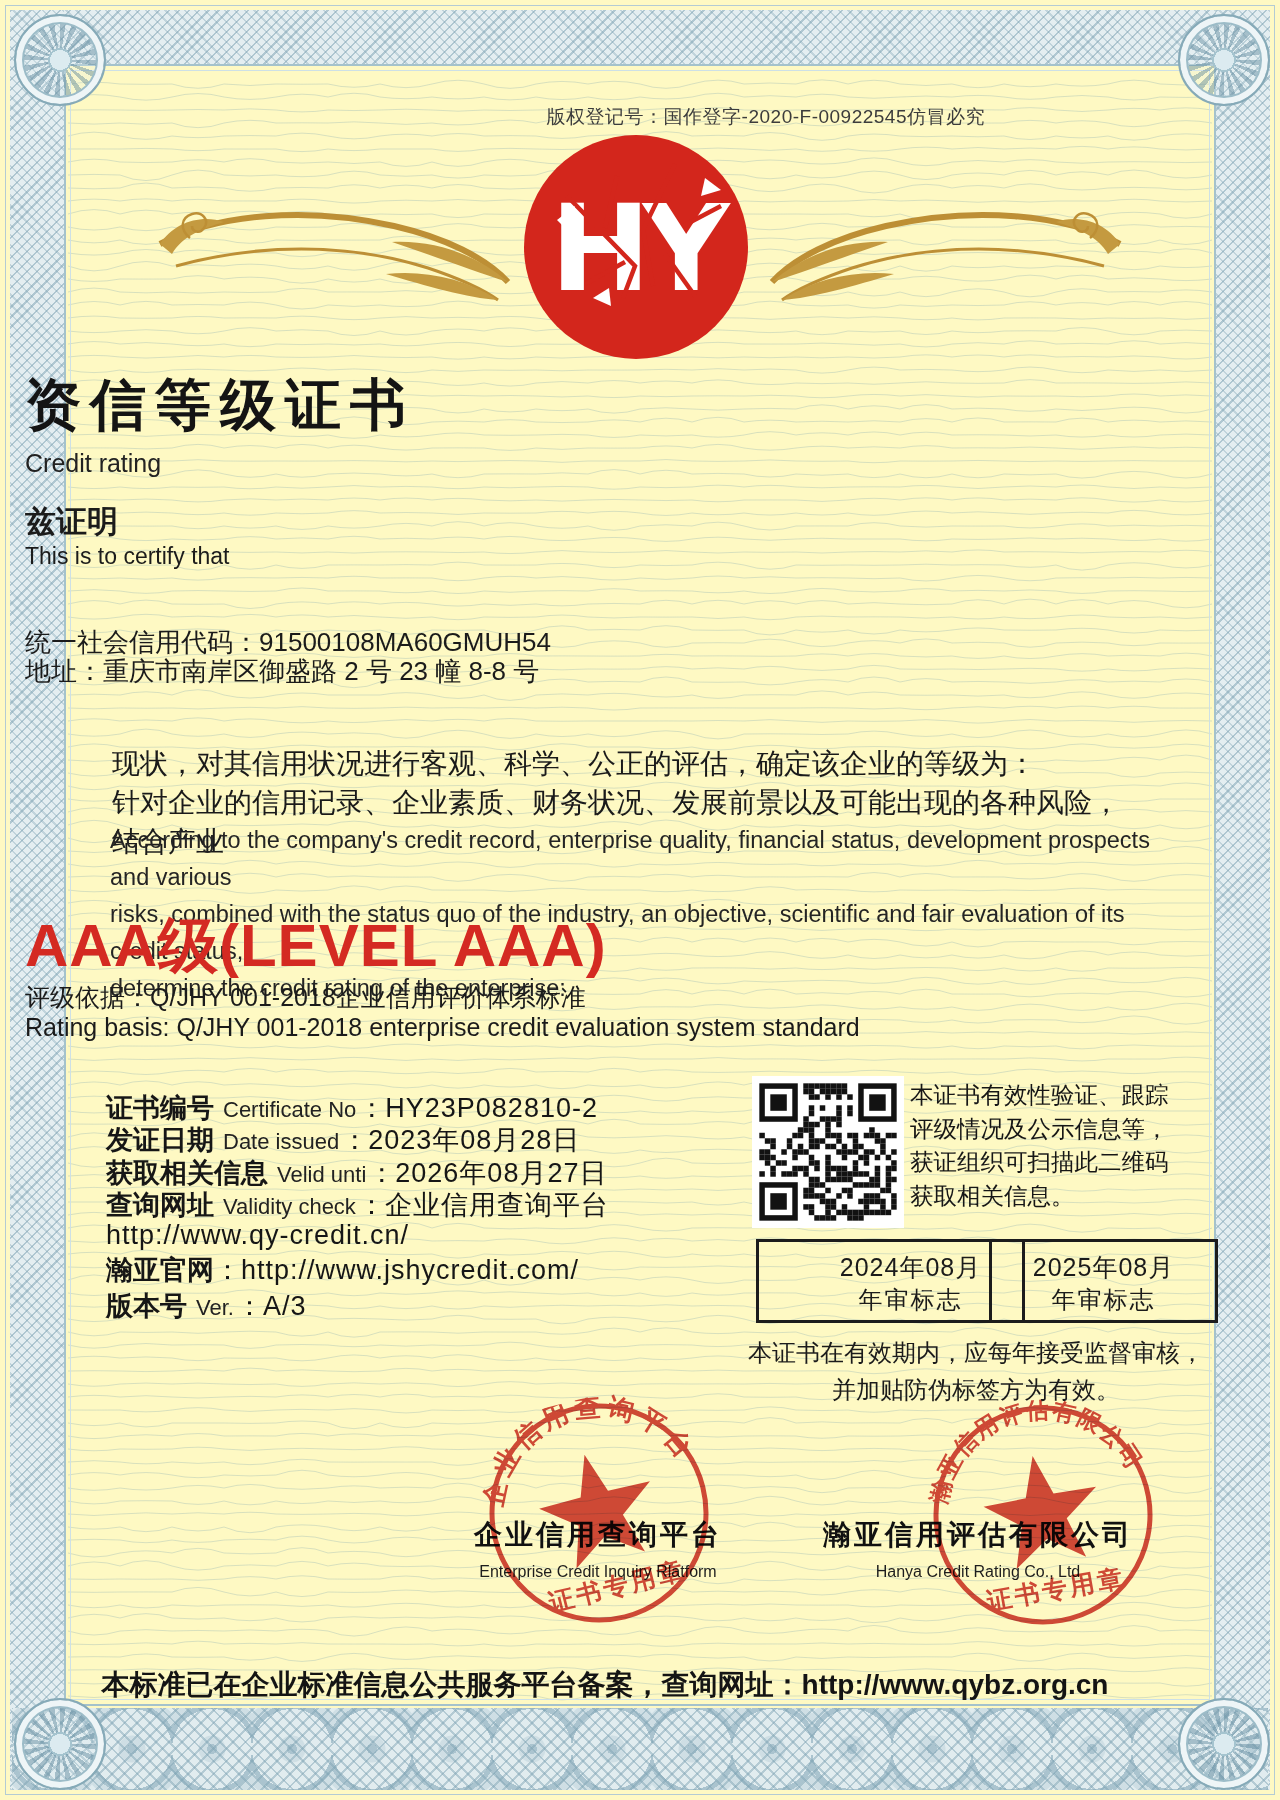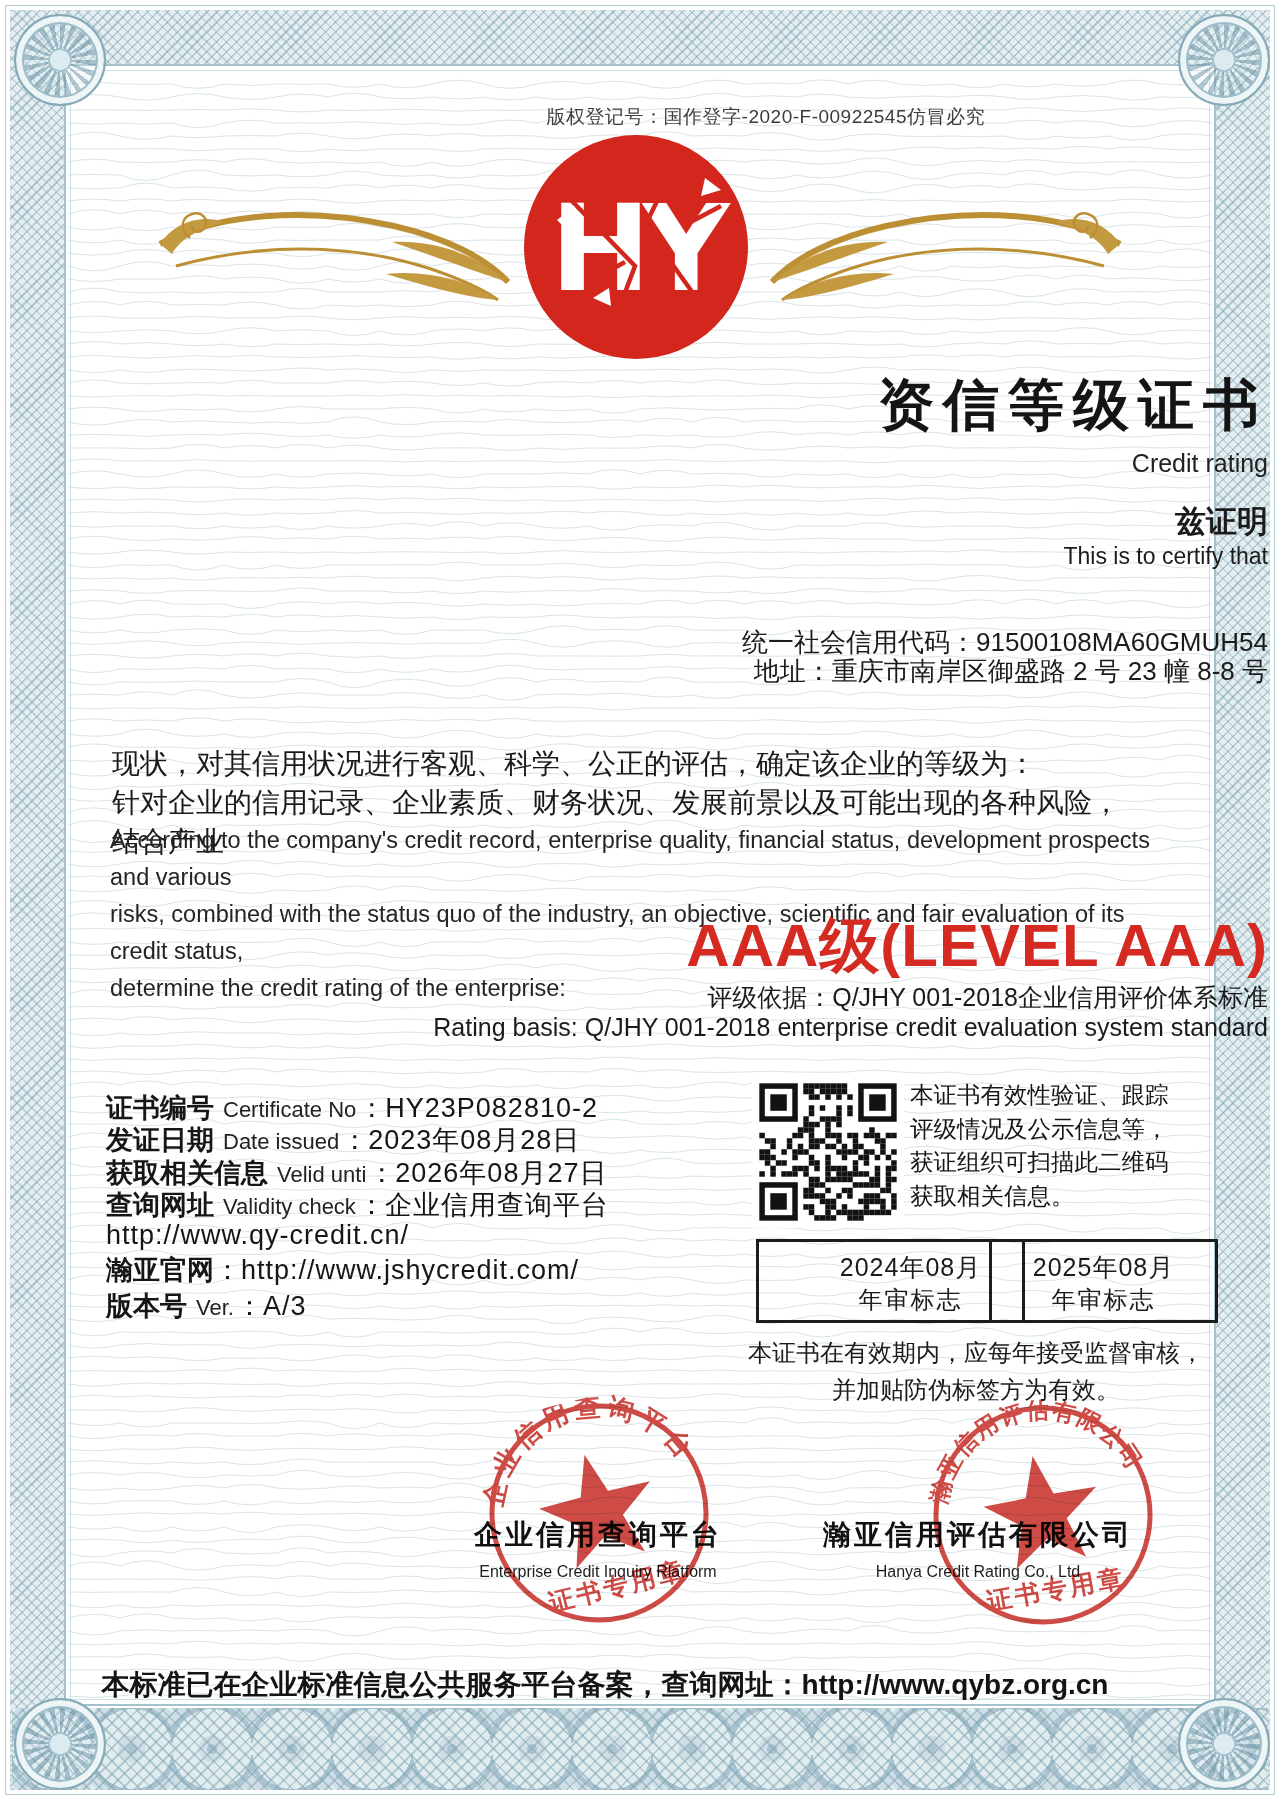--- a/index.html
+++ b/index.html
@@ -1,18 +1,18 @@
 <!DOCTYPE html>
 <html><head>
 <meta charset="utf-8">
 <style>
   html,body{margin:0;padding:0;background:#dfe6e9;}
   .page{
     position:relative; width:1280px; height:1800px; margin:0 auto;
-    background:#ffffff; overflow:hidden;
+    background:#fef9c3; overflow:hidden;
     font-family:"Liberation Sans","DejaVu Sans",sans-serif;
     color:#1b1b1b;
   }
   
   .hairline-outer{position:absolute; inset:5px; border:1.5px solid #b3cbd4; pointer-events:none;}
   .band{position:absolute; background:
       repeating-linear-gradient(135deg, rgba(124,161,178,.50) 0 1.6px, rgba(236,244,246,0) 1.6px 7px),
       repeating-linear-gradient(45deg, rgba(124,161,178,.34) 0 1.6px, rgba(236,244,246,0) 1.6px 7px),
       #e4eef1;}
   .band-top{left:10px; right:10px; top:10px; height:54px;}
@@ -39,21 +39,21 @@
   #waves path{stroke:#7fa7b2; fill:none; stroke-width:.9; opacity:.34;}
   
   .reg{position:absolute; top:104px; left:0; right:295px; text-align:right;
        font-size:19px; font-weight:500; color:#3c3c3c; letter-spacing:.5px;}
   .logo{position:absolute; left:523px; top:134px; width:226px; height:226px;}
   .flourish{position:absolute; top:180px; width:372px; height:132px;}
   .flourish-left{left:146px;}
   .flourish-right{left:762px; transform:scaleX(-1);}
   .gold-stroke{stroke:#bd8f35; fill:none;}
   .gold-fill{fill:#c49a40; stroke:none;}
-  .ctext{position:absolute; left:0; right:12px; text-align:right; white-space:nowrap;}
+  .ctext{position:absolute; left:0; right:12px; text-align:left; white-space:nowrap;padding-left:25px;}
   .title-cn{top:368px; font-size:56px; font-weight:700; letter-spacing:9px; color:#141414;}
   .title-en{top:449px; font-size:25px; font-weight:500; color:#222;}
   .certify-cn{top:501px; font-size:31px; font-weight:600;}
   .certify-en{top:543px; font-size:23px; font-weight:500;}
   .company{top:572px; font-size:42px; font-weight:700; letter-spacing:2px; color:#101010;}
   .code{top:625px; font-size:26px; font-weight:500;}
   .addr{top:654px; font-size:26px; font-weight:500;}
   
   .stmt-cn{position:absolute; left:112px; top:744px; width:1030px; font-size:28px; line-height:39px; font-weight:500; color:#1a1a1a;}
   .stmt-en{position:absolute; left:110px; top:822px; width:1056px; font-size:23.5px; line-height:37px; color:#242424;}

